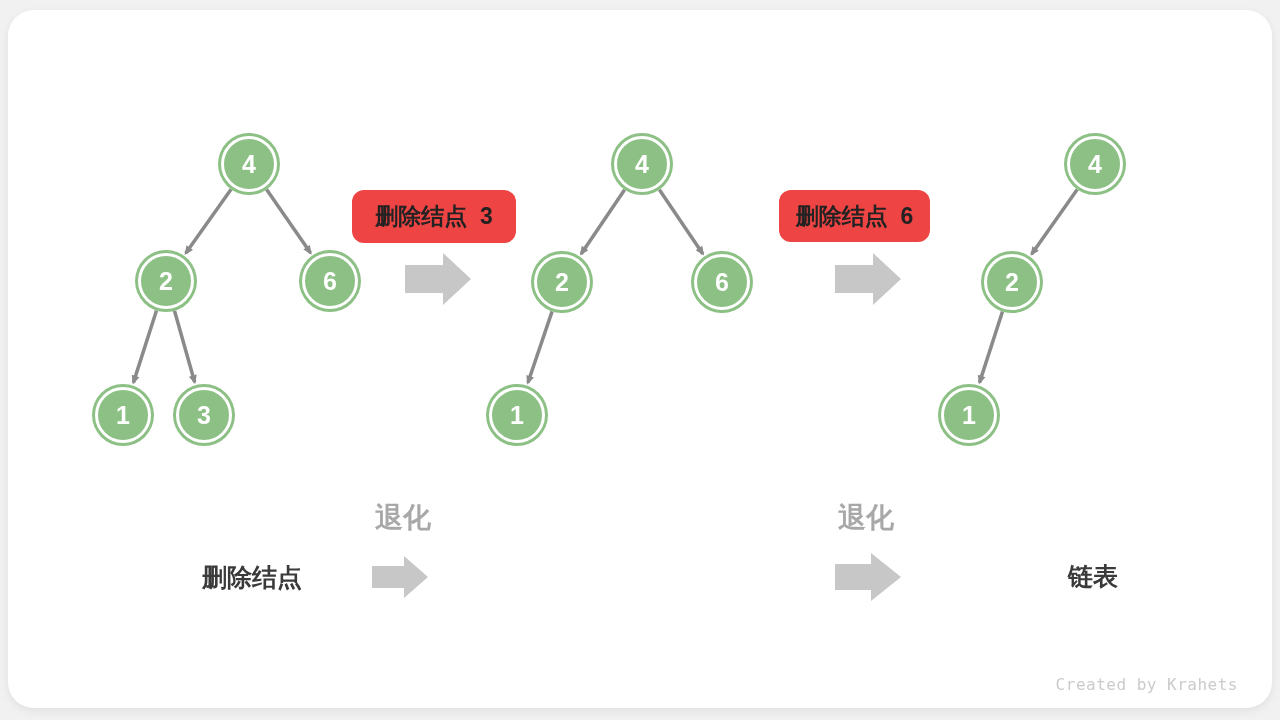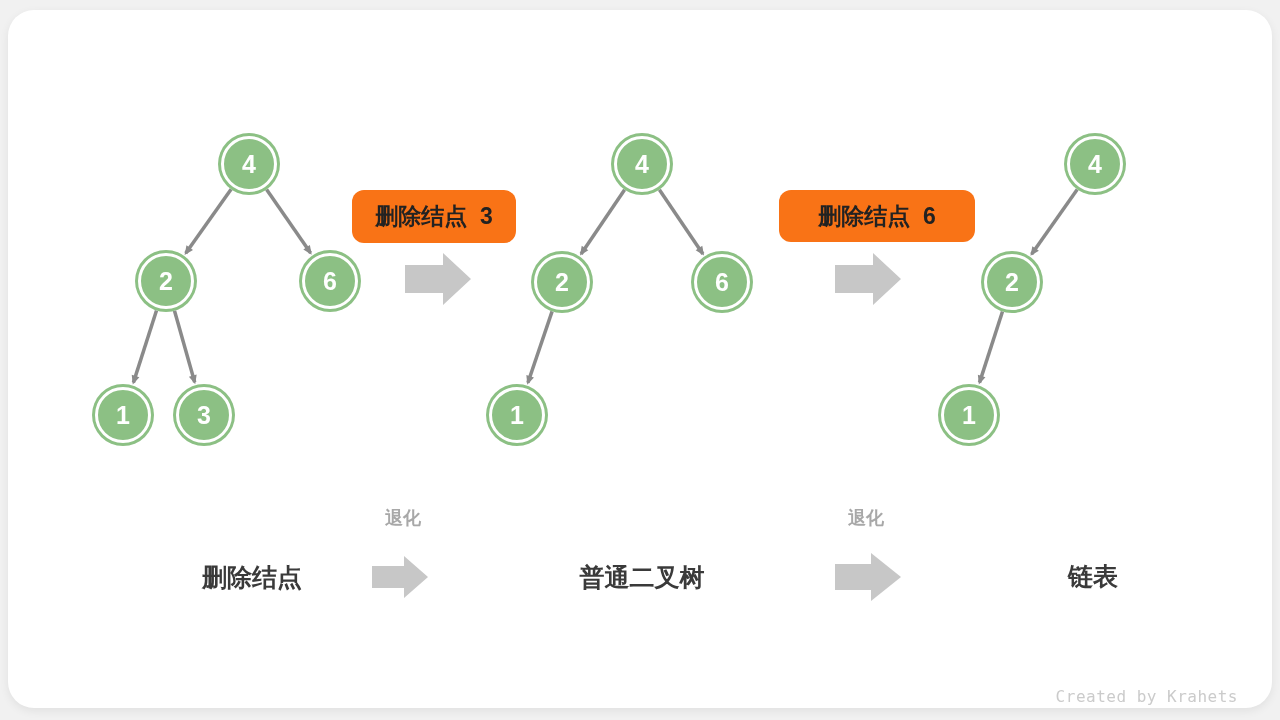--- a/index.html
+++ b/index.html
@@ -30,52 +30,51 @@
     border: 3px solid #ffffff;
     box-shadow: 0 0 0 3px #8cc084;
     display: flex; align-items: center; justify-content: center;
     color: #ffffff;
     font-size: 25px;
     font-weight: bold;
     transform: translate(-50%, -50%);
   }
   .op-label {
     position: absolute;
-    background: #f97316;
+    background: #ef4444;
     border-radius: 12px;
     display: flex; align-items: center; justify-content: center;
     font-size: 23px;
     font-weight: bold;
     color: #222222;
     white-space: pre;
   }
   .stage-label {
     position: absolute;
     transform: translate(-50%, -50%);
     font-size: 25px;
     font-weight: bold;
     color: #3a3a3a;
     white-space: nowrap;
   }
   .degrade-label {
     position: absolute;
     transform: translate(-50%, -50%);
-    font-size: 18px;
+    font-size: 28px;
     font-weight: bold;
     color: #a8a8a8;
     white-space: nowrap;
   }
   .credit {
     position: absolute;
     right: 42px; top: 675px;
     font-family: "DejaVu Sans Mono", "Liberation Mono", monospace;
     font-size: 16px;
     color: #cbcbcb;
     letter-spacing: 0.5px;
-    margin-top: 12px;
   }
 </style>
 </head>
 <body>
 
 <div class="stage">
 
   <div class="card"></div>
 
   <svg class="layer" viewBox="0 0 1280 720">
@@ -126,24 +125,23 @@
     <div class="node" style="left:517px; top:415px;">1</div>
   </div>
 
   <div>
     <div class="node" style="left:1095px; top:164px;">4</div>
     <div class="node" style="left:1012px; top:282px;">2</div>
     <div class="node" style="left:969px; top:415px;">1</div>
   </div>
 
   <div class="op-label" style="left:352px; top:190px; width:164px; height:53px;">删除结点  3</div>
-  <div class="op-label" style="left:779px; top:190px; width:196px; height:52px;">删除结点  6</div>
+  <div class="op-label" style="left:779px; top:190px; width:151px; height:52px;">删除结点  6</div>
 
   <div class="degrade-label" style="left:403px; top:518px;">退化</div>
   <div class="degrade-label" style="left:866px; top:518px;">退化</div>
 
   <div class="stage-label" style="left:252px; top:577px;">删除结点</div>
-  <div class="stage-label" style="left:642px; top:577px;">普通二叉树</div>
   <div class="stage-label" style="left:1093px; top:576px;text-align:right;">链表</div>
 
   <div class="credit">Created by Krahets</div>
 
 </div>
 
 </body></html>

